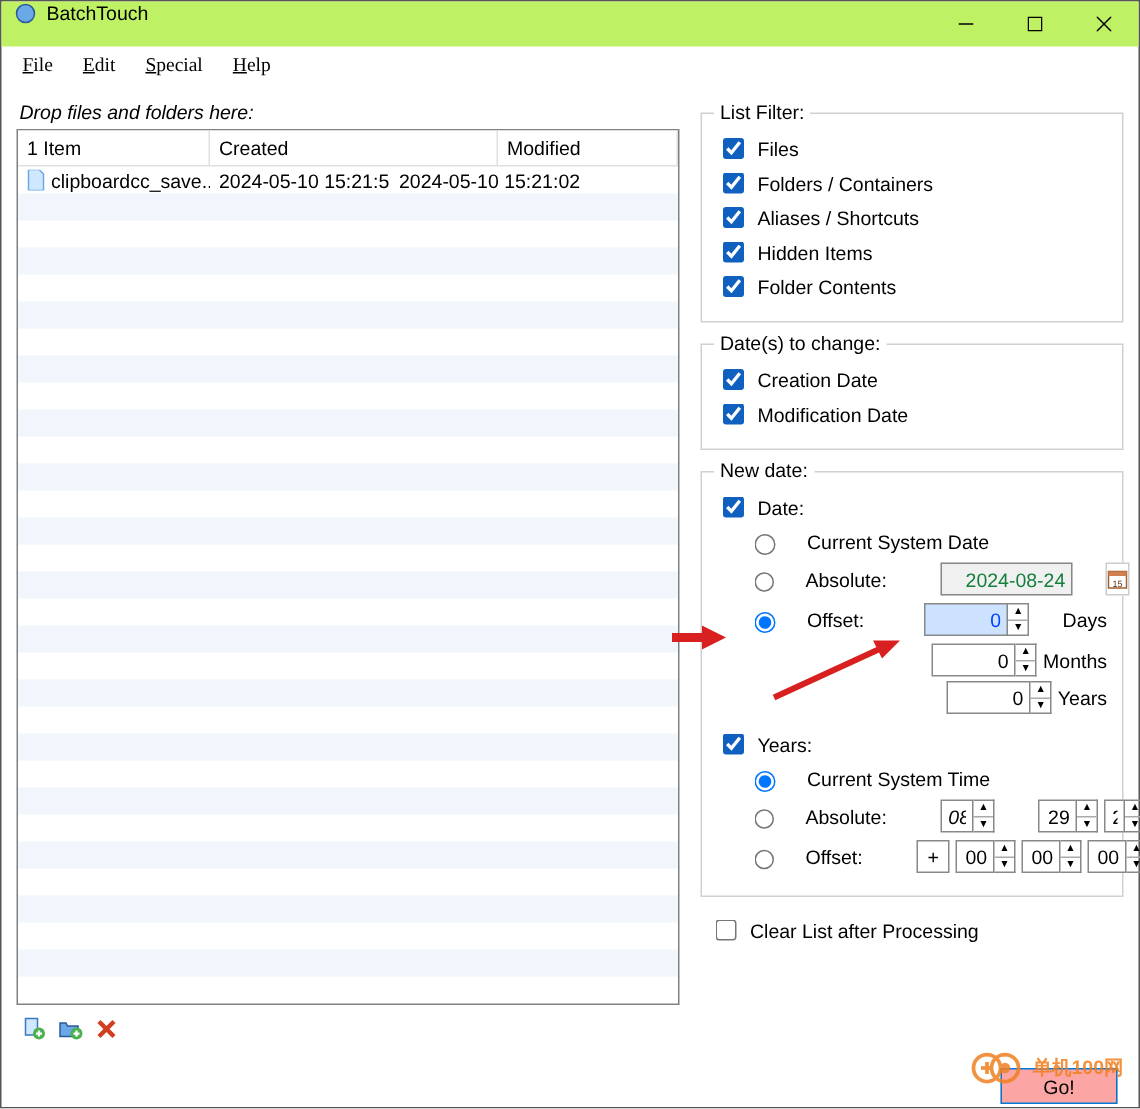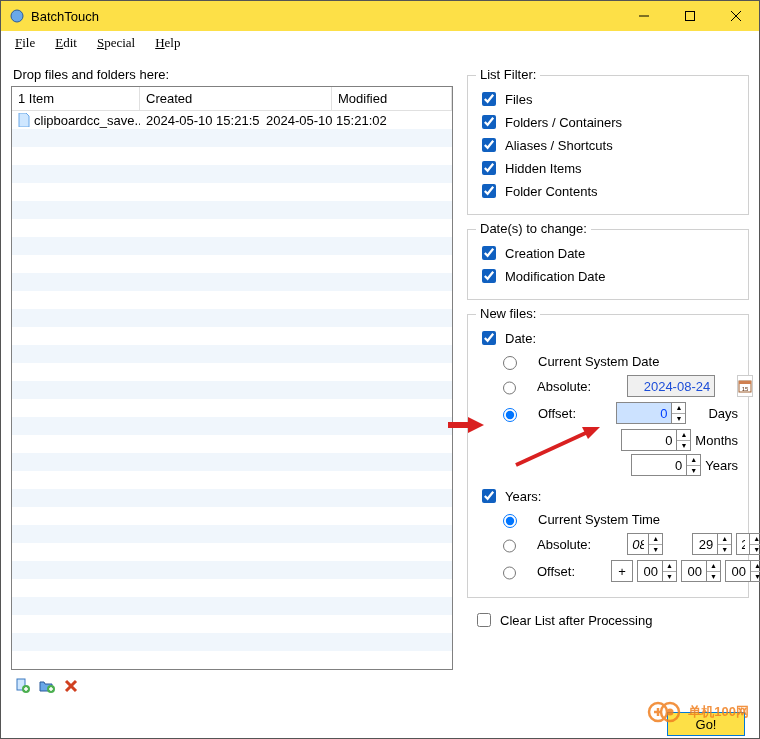--- a/index.html
+++ b/index.html
@@ -1,27 +1,27 @@
 <!DOCTYPE html>
 <html><head>
 <meta charset="utf-8">
 <style>
   * { box-sizing: border-box; }
   body { margin: 0; font-family: "Segoe UI", Tahoma, sans-serif; font-size: 13px; color: #000; background: #fff; overflow: hidden; }
   .window { width: 760px; height: 739px; border: 1px solid #555; background: #fff; position: relative; display: flex; flex-direction: column; }
-  .titlebar { height: 30px; display: flex; align-items: center; padding: 0 0 0 8px; background: #fde047; }
+  .titlebar { height: 30px; display: flex; padding: 0 0 0 8px; background: #bef264; }
   .titlebar .app-icon { width: 16px; height: 16px; margin-right: 6px; }
   .titlebar .title { flex: 1; font-size: 13px; }
   .titlebar .win-btn { width: 46px; height: 30px; display: flex; align-items: center; justify-content: center; font-size: 14px; }
   .menubar { display: flex; padding: 2px 4px; gap: 0; }
   .menubar .menu-item { padding: 2px 10px; cursor: default; font-family: Liberation Serif, serif; }
   .menubar .menu-item:first-letter { text-decoration: underline; }
   .body-area { flex: 1; display: flex; padding: 8px 10px; gap: 14px; }
   .left-col { flex: 1; display: flex; flex-direction: column; }
-  .drop-label { margin: 4px 0 4px 2px; }
+  .drop-label { margin: 4px 0 4px 2px; font-style: italic; }
   .table-wrap { flex: 1; border: 1px solid #808080; background: #fff; display: flex; flex-direction: column; }
   .thead { display: flex; background: #fff; border-bottom: 1px solid #e0e0e0; }
   .th { padding: 4px 6px; border-right: 1px solid #e0e0e0; font-weight: normal; }
   .th0 { width: 128px; } .th1 { width: 120px; } .th2 { flex: 1; }
   .tbody { flex: 1; display: flex; flex-direction: column; overflow: hidden; }
   .row { display: flex; height: 18px; align-items: center; }
   .row.even { background: #f0f6fc; }
   .cell { padding: 0 6px; overflow: hidden; white-space: nowrap; text-overflow: clip; }
   .c0 { width: 128px; display: flex; align-items: center; gap: 4px; }
   .c1 { width: 120px; } .c2 { flex: 1; }
@@ -30,32 +30,32 @@
   .tool-btn { width: 20px; height: 20px; display: flex; align-items: center; justify-content: center; }
 
   .right-col { width: 282px; display: flex; flex-direction: column; gap: 8px; padding-top: 6px; }
   .group { border: 1px solid #d0d0d0; padding: 10px 10px 10px 10px; position: relative; margin-top: 6px; }
   .group-title { position: absolute; top: -9px; left: 8px; background: #fff; padding: 0 4px; }
   .chk-row { display: flex; align-items: center; gap: 6px; margin: 3px 0; }
   input[type=checkbox] { width: 14px; height: 14px; accent-color: #1060c0; }
   input[type=radio] { width: 14px; height: 14px; }
   .radio-row { display: flex; align-items: center; gap: 18px; margin: 5px 0 5px 20px; }
   .field-input { border: 1px solid #888; height: 22px; padding: 0 4px; font: inherit; text-align: right; }
-  .date-input { width: 88px; background: #f0f0f0; color: #1d4ed8; text-align: right; }
+  .date-input { width: 88px; background: #f0f0f0; color: #15803d; text-align: right; }
   .num-input { width: 56px; }
   .num-input.hl { color: #0040ff; background: #cce2ff; }
   .spinner { width: 14px; height: 22px; border: 1px solid #888; border-left: none; display: flex; flex-direction: column; }
   .spinner .sp { flex: 1; display: flex; align-items: center; justify-content: center; font-size: 7px; line-height: 1; }
   .spinner .sp:first-child { border-bottom: 1px solid #aaa; }
   .unit-label { margin-left: 4px; }
   .inline-fields { display: flex; align-items: center; gap: 0; }
   .offset-row { display: flex; align-items: center; justify-content: flex-end; margin: 3px 0 3px 20px; }
   .offset-row .spacer { flex: 1; }
   .go-area { display: flex; justify-content: flex-end; padding: 4px 14px 10px 0; }
-  .go-btn { width: 78px; height: 24px; border: 1px solid #0078d7; background: #fde047; font: inherit; }
+  .go-btn { width: 78px; height: 24px; border: 1px solid #0078d7; background: #fca5a5; font: inherit; }
   .small-btn { width: 22px; height: 22px; border: 1px solid #888; background: #fff; font: inherit; display: flex; align-items: center; justify-content: center; }
   .cal-btn { width: 22px; height: 22px; border: 1px solid #ccc; background: #fff; display: flex; align-items: center; justify-content: center; margin-left: 4px; }
 
   
   .arrow { position: absolute; pointer-events: none; }
 
   
   .watermark { position: absolute; right: 10px; bottom: 14px; display: flex; align-items: center; gap: 6px; color: #f08020; font-weight: bold; opacity: 0.85; }
 </style>
 </head>
@@ -206,21 +206,21 @@
             <input type="checkbox" checked="" style="">
             <span>Creation Date</span>
           </div>
         <div class="chk-row">
             <input type="checkbox" checked="" style="">
             <span>Modification Date</span>
           </div>
       </div>
 
       <div class="group" style="position:relative">
-        <span class="group-title">New files:</span>
+        <span class="group-title">New date:</span>
 
         <div class="chk-row">
             <input type="checkbox" checked="" style="">
             <span>Date:</span>
           </div>
 
         <div class="radio-row">
             <input type="radio" name="dmode" style="">
             <span>Current System Date</span>
           </div>

